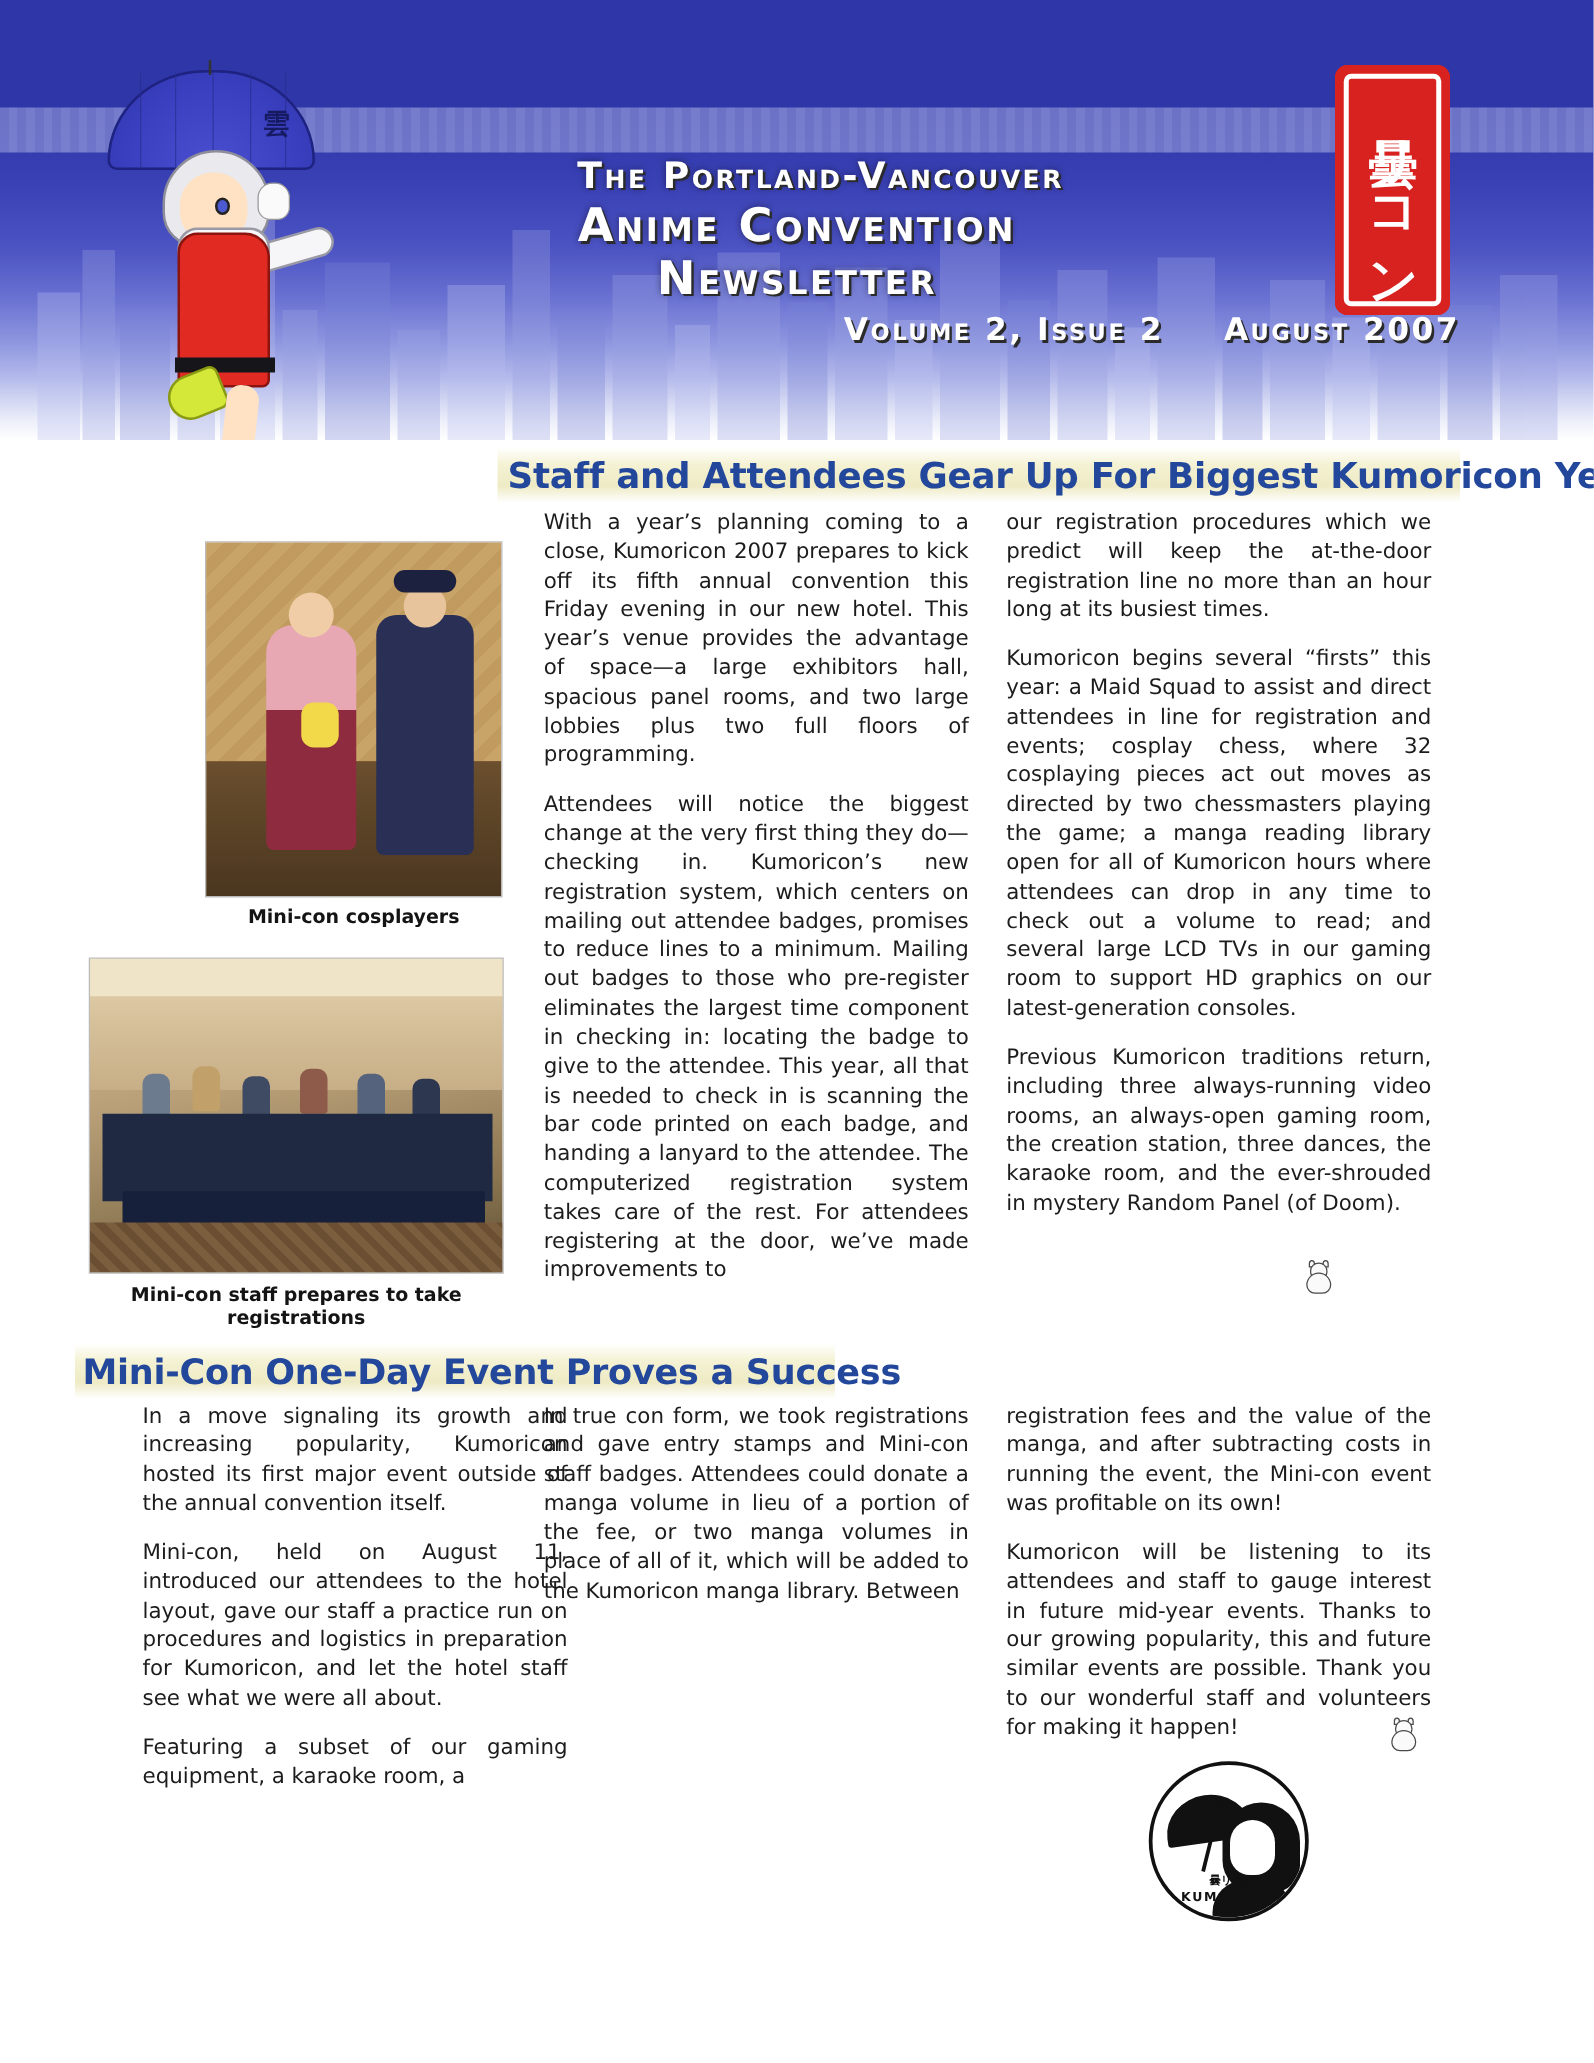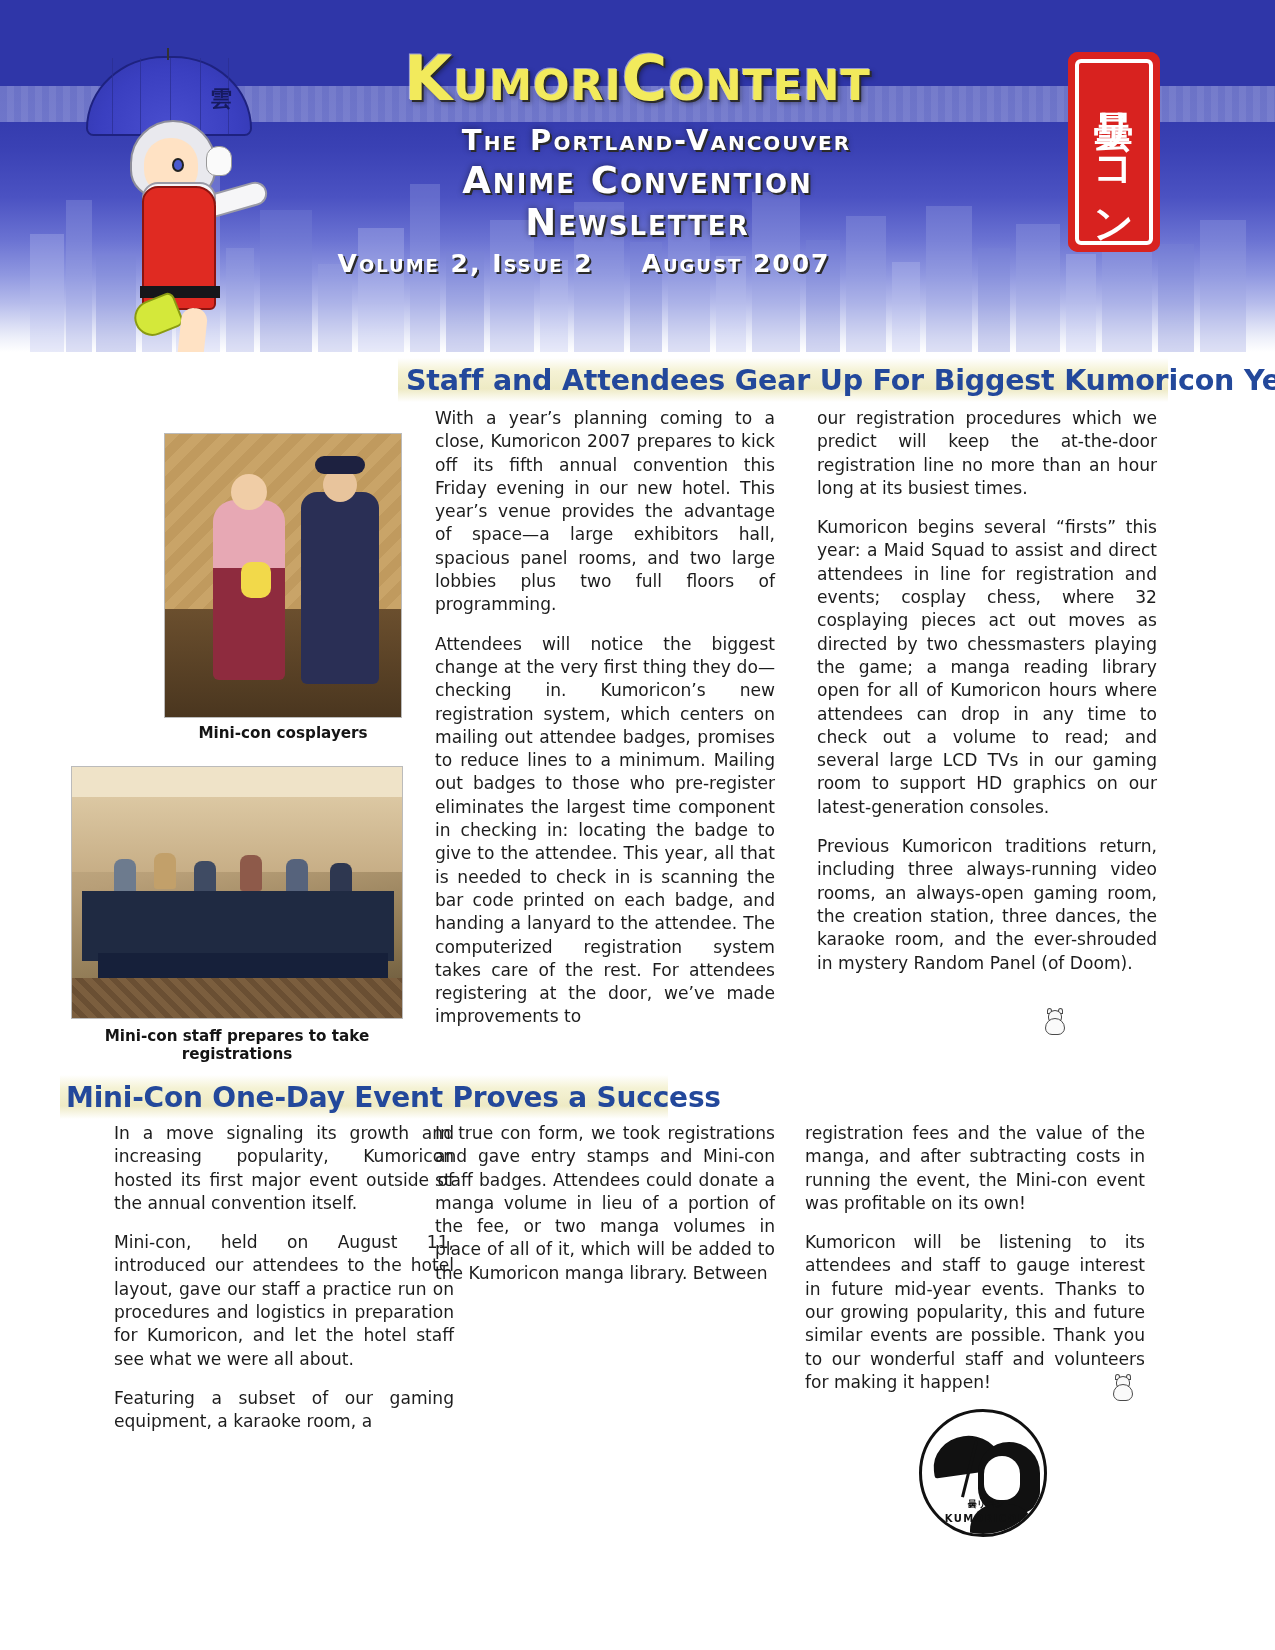--- a/index.html
+++ b/index.html
@@ -44,21 +44,21 @@
   .mast-sub1, .mast-sub2, .mast-sub3 {
     position: absolute; left: 0; width: 1275px; text-align: center;
     color: #ffffff; font-weight: bold; font-variant: small-caps;
     text-shadow: 2px 2px 0 #2b2b2b, 0 0 6px #00000070;
     letter-spacing: 2px;
   }
   .mast-sub1 { top: 123px; font-size: 29px; padding-left: 38px; }
   .mast-sub2 { top: 159px; font-size: 37px; }
   .mast-sub3 { top: 201px; font-size: 37px; }
   .mast-issue {
-    position: absolute; left: 0; top: 249px; width: 1168px; text-align: center;
+    position: absolute; left: 0; top: 249px; width: 1168px; text-align: right;
     color: #ffffff; font-weight: bold; font-size: 25px;
     font-variant: small-caps; letter-spacing: 2px;
     text-shadow: 2px 2px 0 #2b2b2b;
   }
   .mast-issue .gap { display: inline-block; width: 48px; }
 
   
   .hanko {
     position: absolute; left: 1068px; top: 52px;
     width: 92px; height: 200px;
@@ -146,21 +146,21 @@
     color: #1c1c1c;
     text-align: justify;
     text-justify: inter-word;
     hyphens: none;
   }
   .col p { margin: 0 0 16px 0; }
   .col p:last-child { margin-bottom: 0; }
 
   
   #a1-col2 { left: 435px; top: 407px; width: 340px; }
-  #a1-col3 { left: 805px; top: 407px; width: 340px; margin-left: 12px; }
+  #a1-col3 { left: 805px; top: 407px; width: 340px; }
 
   
   #a2-col1 { left: 66px;  top: 1122px; width: 340px; margin-left: 48px; }
   #a2-col2 { left: 435px; top: 1122px; width: 340px; }
   #a2-col3 { left: 805px; top: 1122px; width: 340px; }
 
   
   .photo { position: absolute; border: 1px solid #bbb; overflow: hidden; }
   #photo-1 { left: 164px; top: 433px; width: 238px; height: 285px;
     background: linear-gradient(160deg,#c8a060 0%, #b98f4f 35%, #8c6a3c 70%, #6e5130 100%); }
@@ -299,21 +299,20 @@
     <div class="m-cat"></div>
     <div class="m-arm"></div>
     <div class="m-collar"></div>
     <div class="m-dress"></div>
     <div class="m-belt"></div>
     <div class="m-boot2"></div>
     <div class="m-leg1"></div>
 
   </div>
 
-  <div class="mast-title">KumoriContent</div>
   <div class="mast-sub1">The Portland-Vancouver</div>
   <div class="mast-sub2">Anime Convention</div>
   <div class="mast-sub3">Newsletter</div>
   <div class="mast-issue">
     <span>Volume 2, Issue 2</span><span class="gap"></span><span>August 2007</span>
   </div>
 
   <div class="hanko">
     <div class="hanko-inner">曇リコン</div>
   </div>

